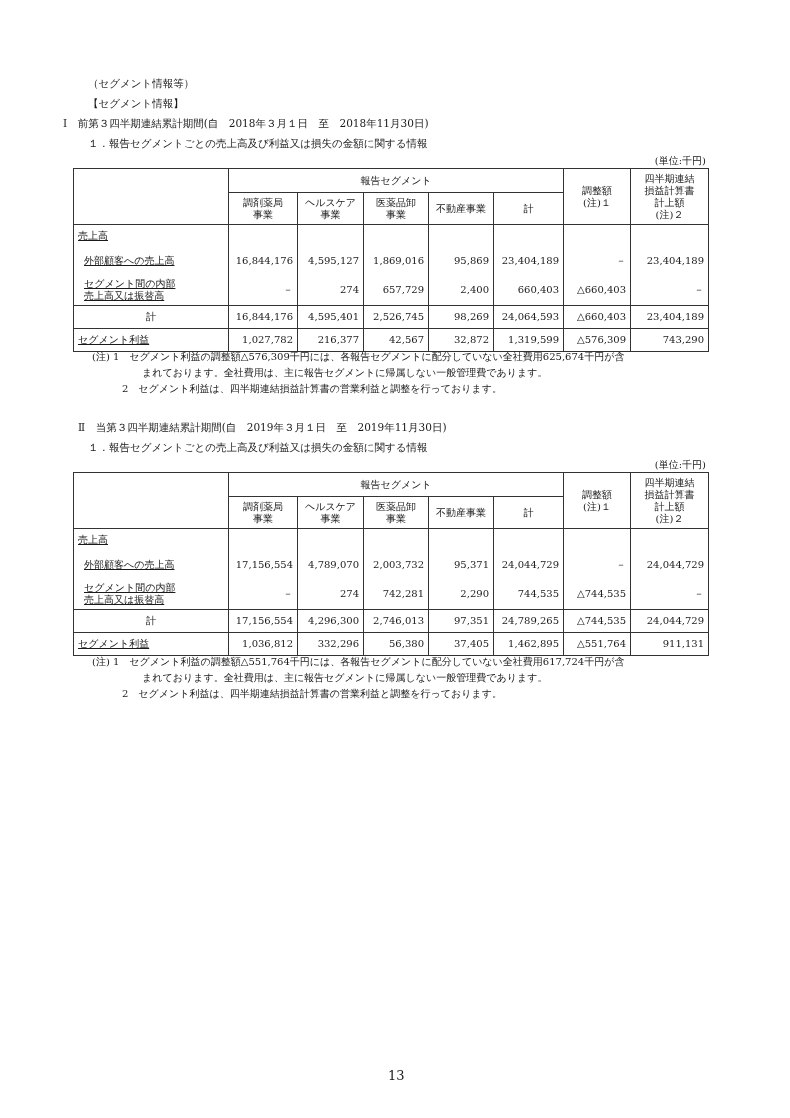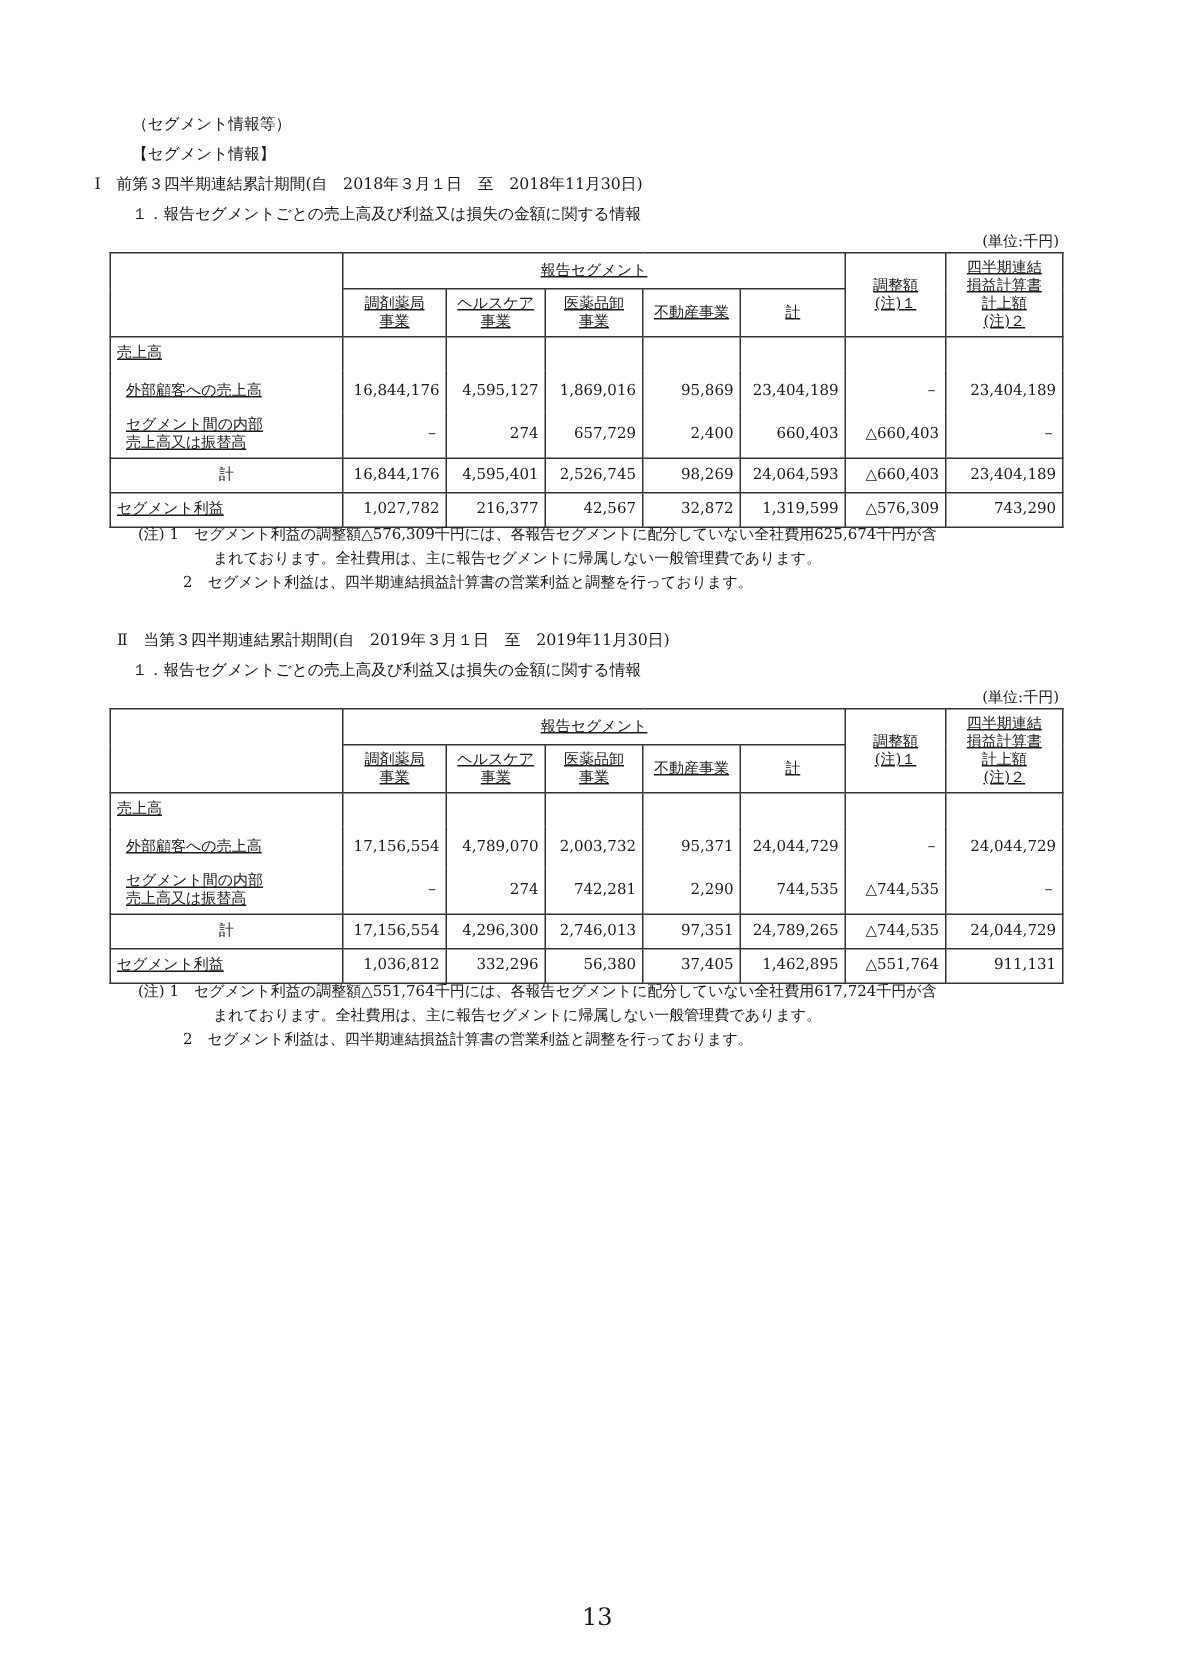--- a/index.html
+++ b/index.html
@@ -12,33 +12,33 @@
   .unit { position: absolute; right: 84px; white-space: nowrap; font-size: 10px; }
   table.seg {
     position: absolute; left: 73px; width: 635px;
     border-collapse: collapse; table-layout: fixed;
     font-size: 10px;
   }
   table.seg td, table.seg th {
     border: 1px solid #333; padding: 0 4px; font-weight: normal;
     line-height: 12px; vertical-align: middle;
   }
-  table.seg th { text-align: center; text-decoration: underline; }
+  table.seg th { text-align: center; }
   table.seg td.num { text-align: right; }
   table.seg td.lbl { text-align: left; text-decoration: underline; }
   table.seg td.ctr { text-align: center; }
   
   tr.r-head td { border-bottom: none; height: 22px; vertical-align: middle; }
   tr.r-ext td { border-top: none; border-bottom: none; height: 28px; }
   tr.r-inter td { border-top: none; height: 30px; }
   tr.r-total td { height: 22px; }
   tr.r-profit td { height: 22px; margin-top: 18px; }
   td.indent1 { padding-left: 10px !important; }
   .note { position: absolute; white-space: nowrap; font-size: 10px; line-height: 14px; text-align: center; }
-  .pageno { position: absolute; left: 388px; top: 1068px; font-size: 16px; text-align: center; }
+  .pageno { position: absolute; left: 388px; top: 1068px; font-size: 13px; text-align: center; }
 </style>
 </head>
 <body>
 
 <div class="line" style="left:88px; top:76px;">（セグメント情報等）</div>
 <div class="line" style="left:88px; top:96px;">【セグメント情報】</div>
 
 <div class="line" style="left:63px; top:116px;">Ⅰ　前第３四半期連結累計期間(自　2018年３月１日　至　2018年11月30日)</div>
 <div class="line" style="left:88px; top:136px;">１．報告セグメントごとの売上高及び利益又は損失の金額に関する情報</div>
 <div class="unit" style="top:154px;">(単位:千円)</div>

